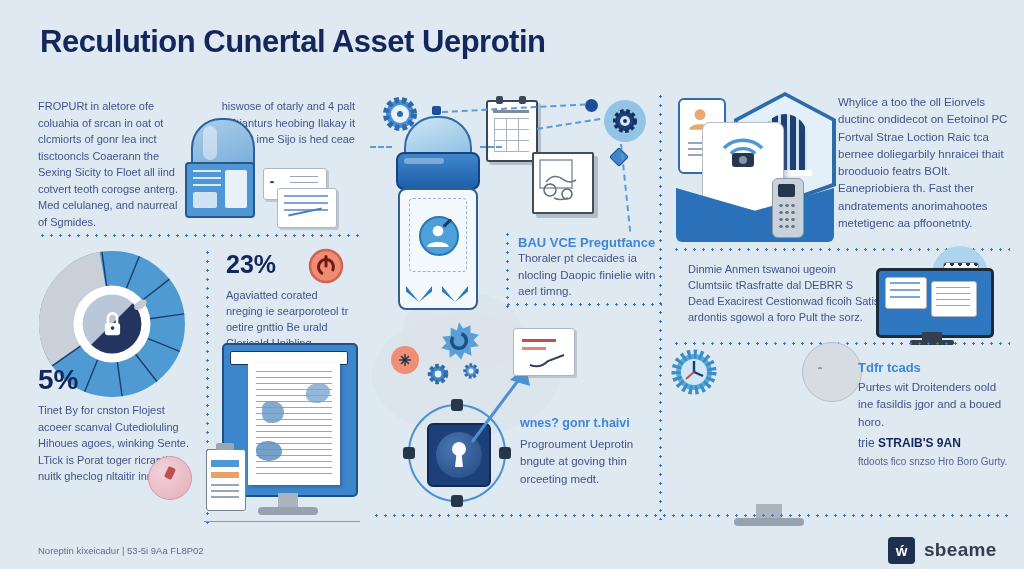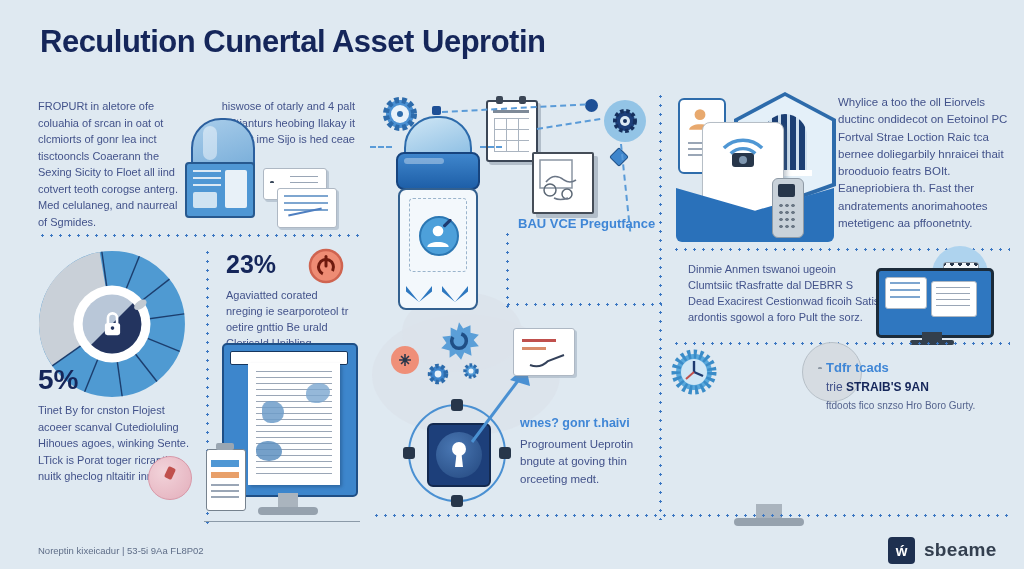--- a/index.html
+++ b/index.html
@@ -190,21 +190,22 @@
   <div class="abs" style="left:585px;top:99px;width:13px;height:13px;background:#1d4f96;border-radius:50%;"></div>
   <div class="abs" style="left:612px;top:150px;width:12px;height:12px;background:#3f86cc;border:1.5px solid #1d4f86;border-radius:2px;transform:rotate(45deg);"></div>
 
   <div class="abs dash" style="left:442px;top:111px;width:144px;transform:rotate(-3deg);"></div>
   <div class="abs dash" style="left:537px;top:128px;width:64px;transform:rotate(-9deg);"></div>
   <div class="abs dash" style="left:370px;top:146px;width:22px;"></div>
   <div class="abs dash" style="left:480px;top:146px;width:22px;"></div>
   <div class="abs dashv" style="left:620px;top:144px;height:88px;transform:rotate(-6deg);"></div>
 
   <div class="abs dv" style="left:506px;top:230px;height:78px;"></div>
-  <div class="abs h-blue" style="left:518px;top:216px;">BAU VCE Pregutfance</div>
+  <div class="abs h-blue" style="left:518px;top:235px;">BAU VCE Pregutfance</div>
+  <div class="abs txt" style="left:518px;top:250px;width:138px;font-size:11.5px;line-height:1.45;">Thoraler pt clecaides ia nlocling Daopic finielie witn aerl timng.</div>
   <div class="abs dh" style="left:504px;top:303px;width:158px;"></div>
 
   <div class="abs dv" style="left:659px;top:92px;height:428px;"></div>
 
   <div class="abs" style="left:676px;top:92px;width:160px;height:150px;">
 
     <div class="abs" style="left:2px;top:6px;width:44px;height:72px;background:#fff;border:2px solid #2e6cab;border-radius:6px;">
       <svg viewBox="0 0 24 24" style="width:26px;height:26px;margin:6px 7px;">
         <circle cx="12" cy="8" r="5" fill="#e8a96e"></circle>
         <path d="M2 22c0-7 20-7 20 0z" fill="#e8a96e"></path>
@@ -325,22 +326,23 @@
 
     <svg class="abs" viewBox="0 0 52 52" style="left:-8px;top:-6px;width:52px;height:52px;">
       <circle cx="26" cy="26" r="18" fill="#58a8dc" stroke="#3a8cc8" stroke-width="9" stroke-dasharray="3 3"></circle>
       <circle cx="26" cy="26" r="13" fill="#cfe6f5"></circle>
       <line x1="26" y1="26" x2="26" y2="15" stroke="#1d3a70" stroke-width="2.4"></line>
       <line x1="26" y1="26" x2="35" y2="30" stroke="#1d3a70" stroke-width="2.4"></line>
       <line x1="26" y1="26" x2="18" y2="33" stroke="#c0504d" stroke-width="2"></line>
     </svg>
   </div>
 
-  <div class="abs" style="left:826px;top:360px;width:156px;">
+  <div class="abs" style="left:858px;top:360px;width:156px;">
     <div class="h-blue">Tdfr tcads</div>
+    <div class="txt" style="font-size:11.5px;margin-top:4px;">Purtes wit Droitenders oold ine fasildis jgor and a boued horo.</div>
     <div style="margin-top:3px;font-size:12px;">
       <span class="txt" style="font-size:12px;">trie </span><span style="color:#15265a;font-weight:800;">STRAIB'S 9AN</span>
     </div>
     <div class="txt-sm" style="margin-top:3px;">ftdoots fico snzso Hro Boro Gurty.</div>
   </div>
 
   <div class="abs dh" style="left:372px;top:514px;width:640px;"></div>
 
   <div class="abs" style="left:38px;top:545px;font-size:9.5px;color:#5f6e88;">Noreptin kixeicadur | 53-5i 9Aa FL8P02</div>
 

